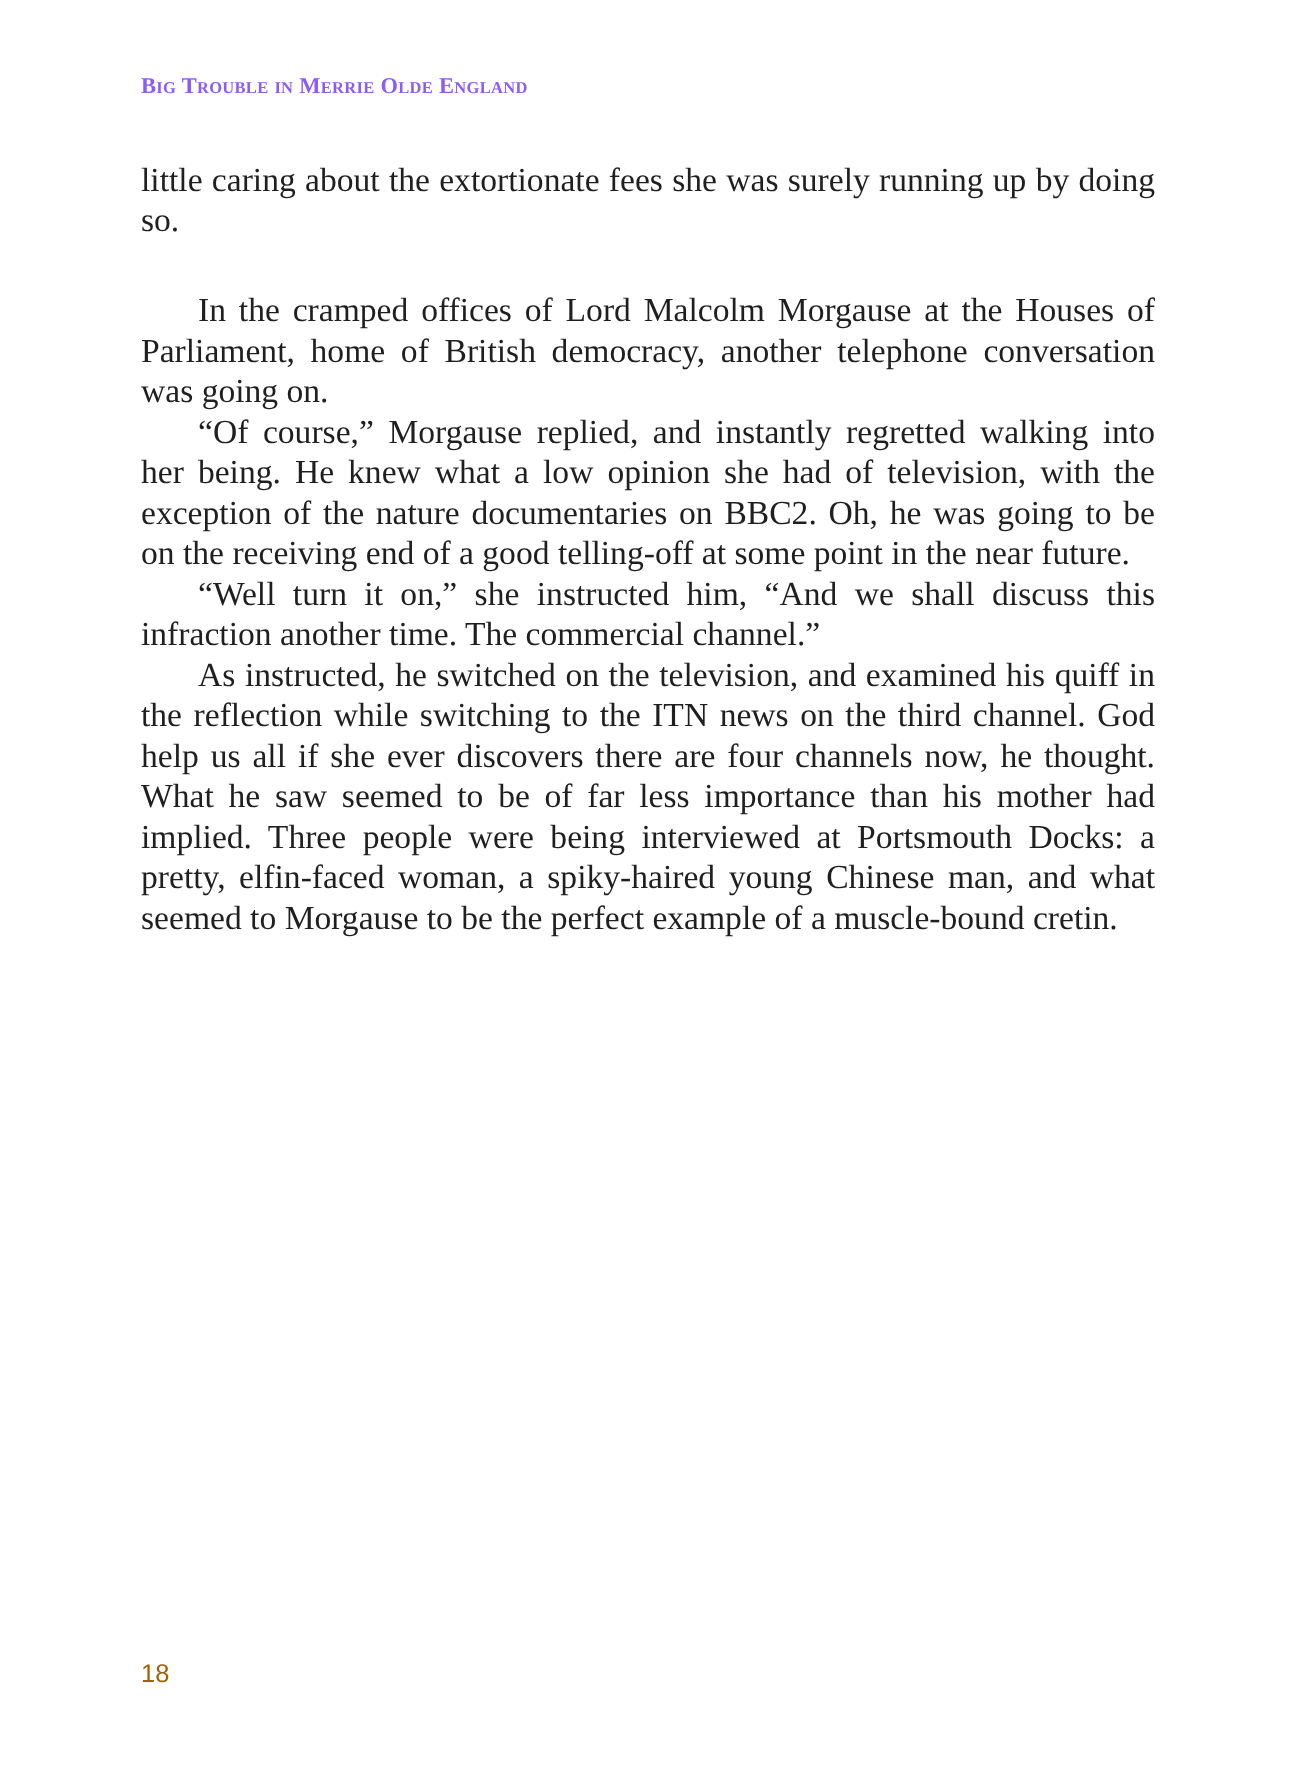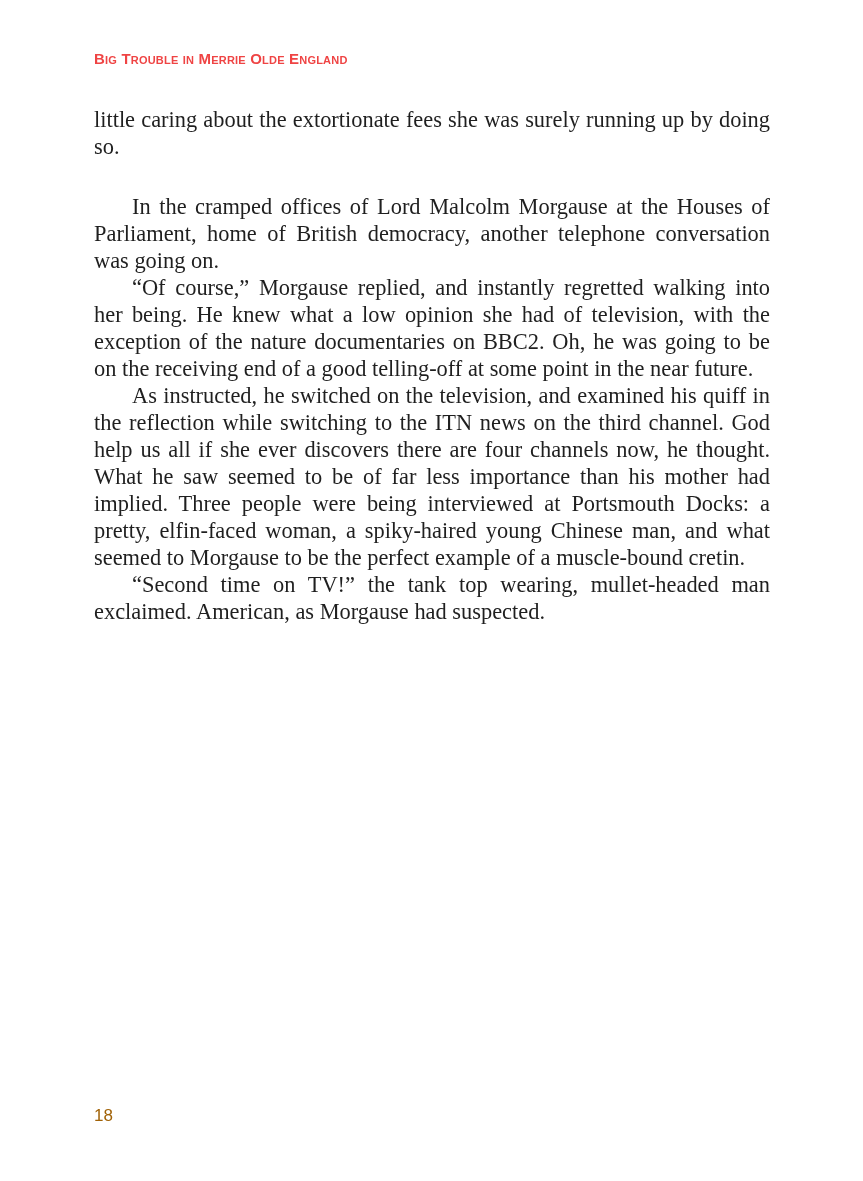--- a/index.html
+++ b/index.html
@@ -1,21 +1,21 @@
 <!DOCTYPE html>
 <html><head>
   <meta charset="utf-8">
   <style>
     html, body { margin: 0; padding: 0; background: #ffffff; }
     body { width: 863px; height: 1181px; position: relative; overflow: hidden; }
     .page { position: absolute; left: 0; top: 0; width: 863px; height: 1181px; background: #fff; }
     .running-head {
       position: absolute; left: 94px; top: 50px;
-      font-family: Liberation Sans, sans-serif; font-weight: bold;
-      font-size: 15px; color: #ef4444; letter-spacing: 0.2px;
+      font-family: Liberation Serif, serif; font-weight: bold;
+      font-size: 15px; color: #8b5cf6; letter-spacing: 0.2px;
       font-variant: small-caps;
     }
     .body-text {
       position: absolute; left: 94px; top: 106px; width: 676px;
       font-family: "Liberation Serif", serif; font-size: 22.4px;
       line-height: 27px; color: #1f1f1f; text-align: justify;
     }
     .body-text p { margin: 0; }
     .body-text p.indent { text-indent: 38px; }
     .body-text p.gap { margin-top: 33.4px; }
@@ -27,18 +27,18 @@
 </head>
 <body>
 
 <div class="page">
   <div class="running-head">Big Trouble in Merrie Olde England</div>
 
   <div class="body-text">
     <p>little caring about the extortionate fees she was surely running up by doing so.</p>
     <p class="indent gap">In the cramped offices of Lord Malcolm Morgause at the Houses of Parliament, home of British democracy, another telephone conversation was going on.</p>
     <p class="indent">“Of course,” Morgause replied, and instantly regretted walking into her being. He knew what a low opinion she had of television, with the exception of the nature documentaries on BBC2. Oh, he was going to be on the receiving end of a good telling-off at some point in the near future.</p>
+    <p class="indent">“Well turn it on,” she instructed him, “And we shall discuss this infraction another time. The commercial channel.”</p>
     <p class="indent">As instructed, he switched on the television, and examined his quiff in the reflection while switching to the ITN news on the third channel. God help us all if she ever discovers there are four channels now, he thought. What he saw seemed to be of far less importance than his mother had implied. Three people were being interviewed at Portsmouth Docks: a pretty, elfin-faced woman, a spiky-haired young Chinese man, and what seemed to Morgause to be the perfect example of a muscle-bound cretin.</p>
-    <p class="indent">“Second time on TV!” the tank top wearing, mullet-headed man exclaimed. American, as Morgause had suspected.</p>
   </div>
 
   <div class="folio">18</div>
 </div>
 
 </body></html>

